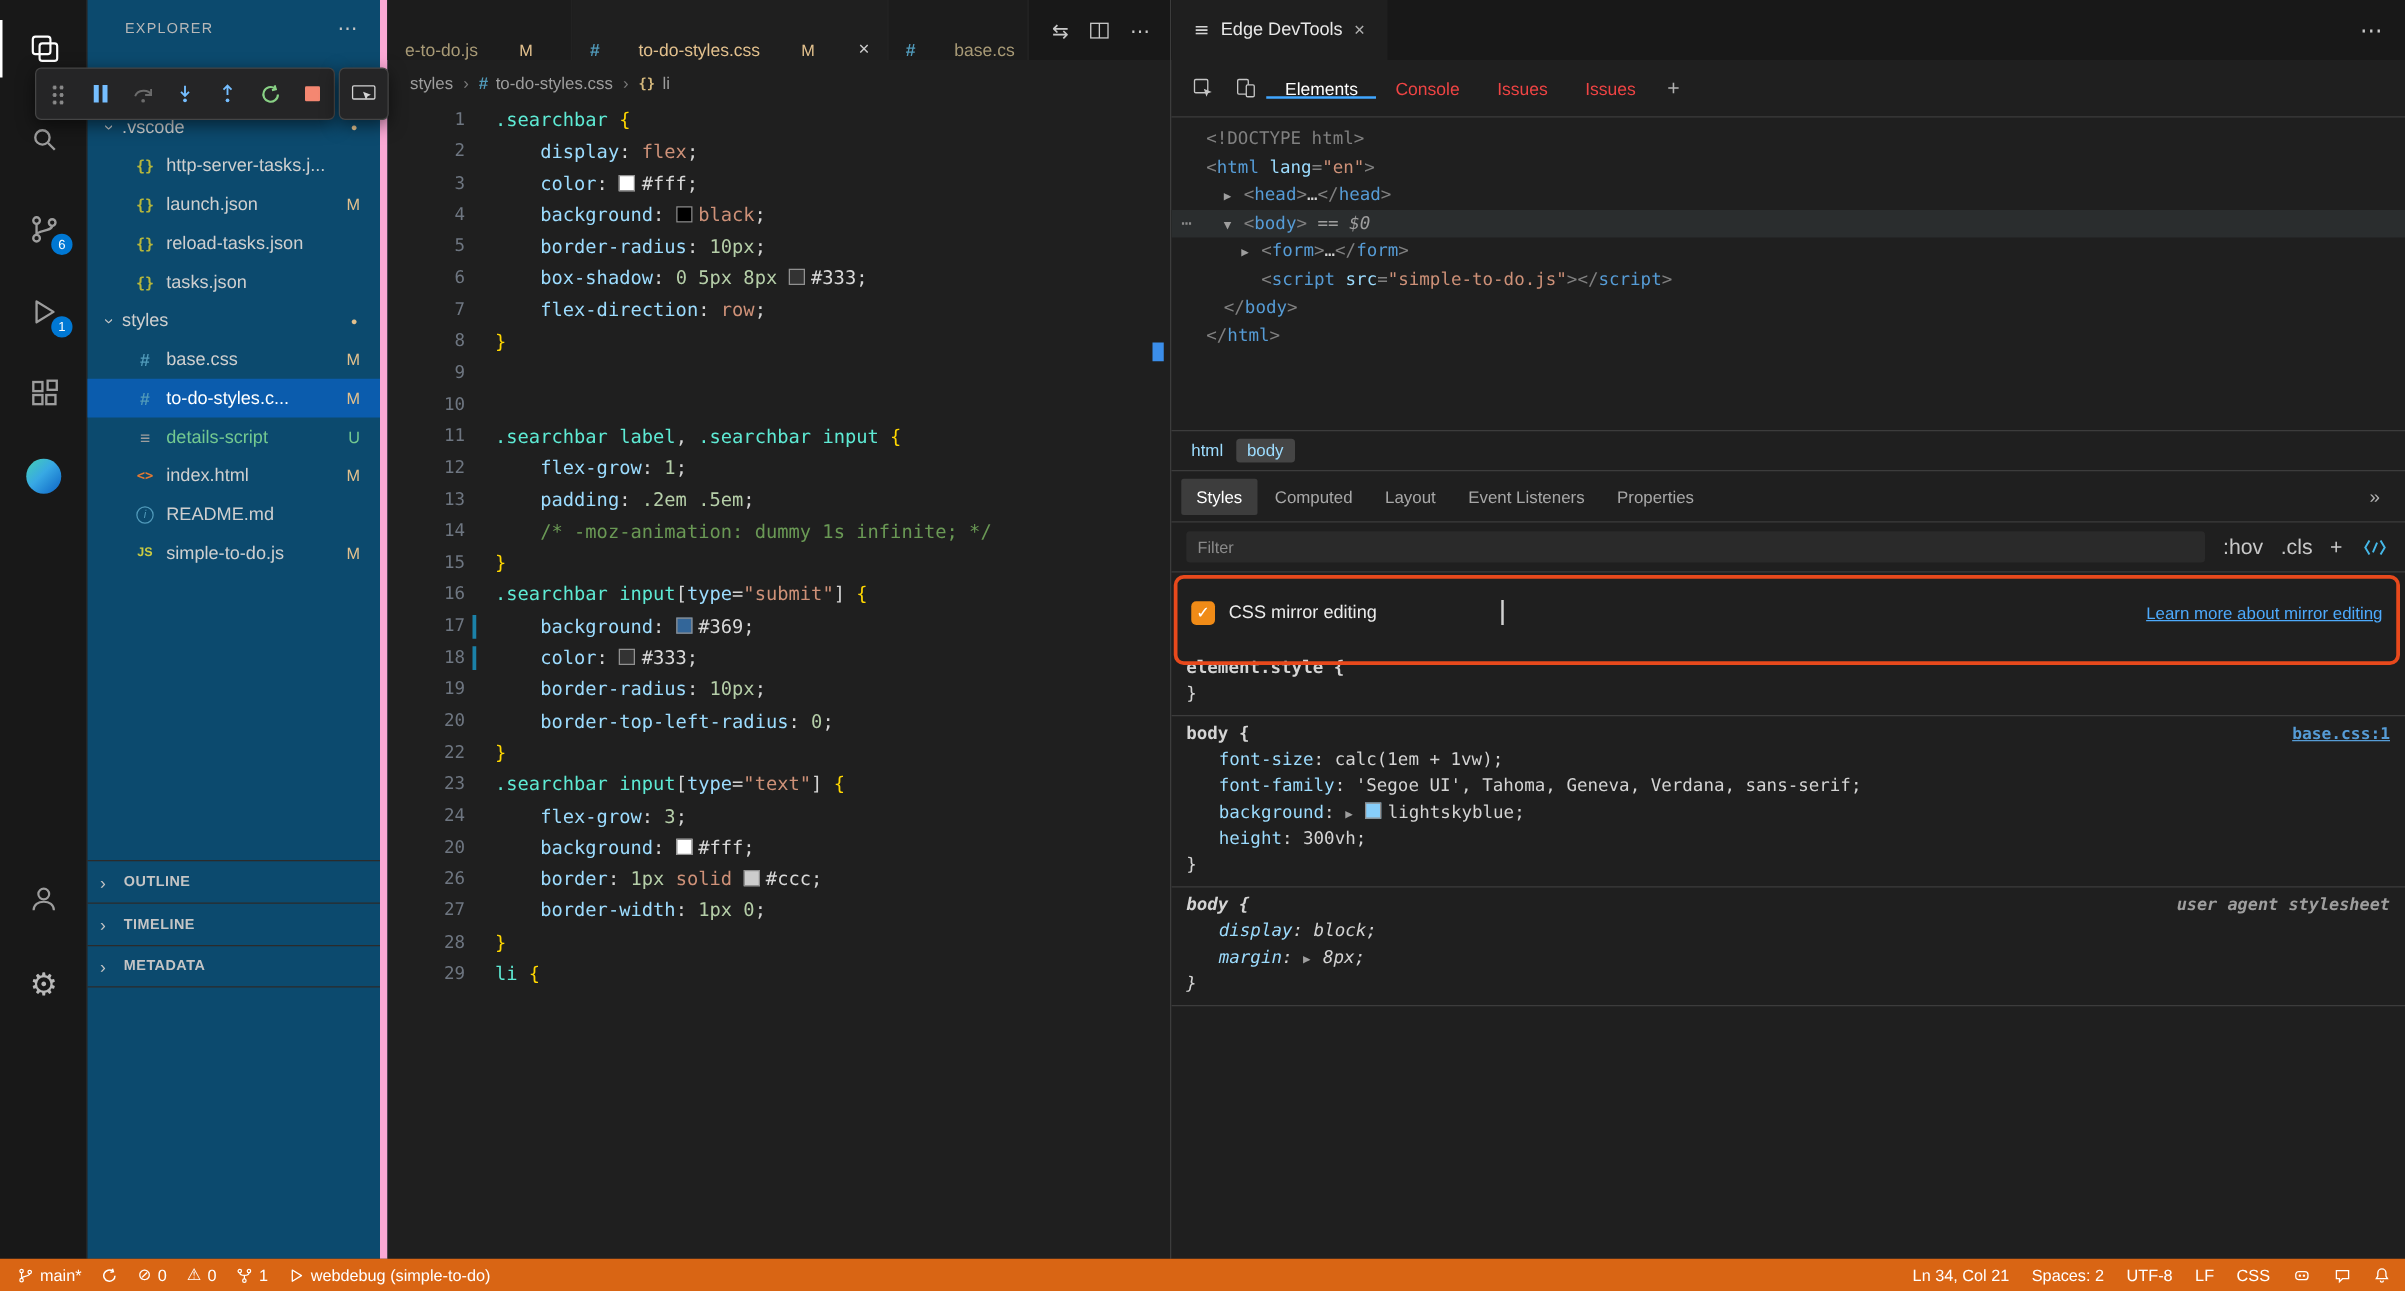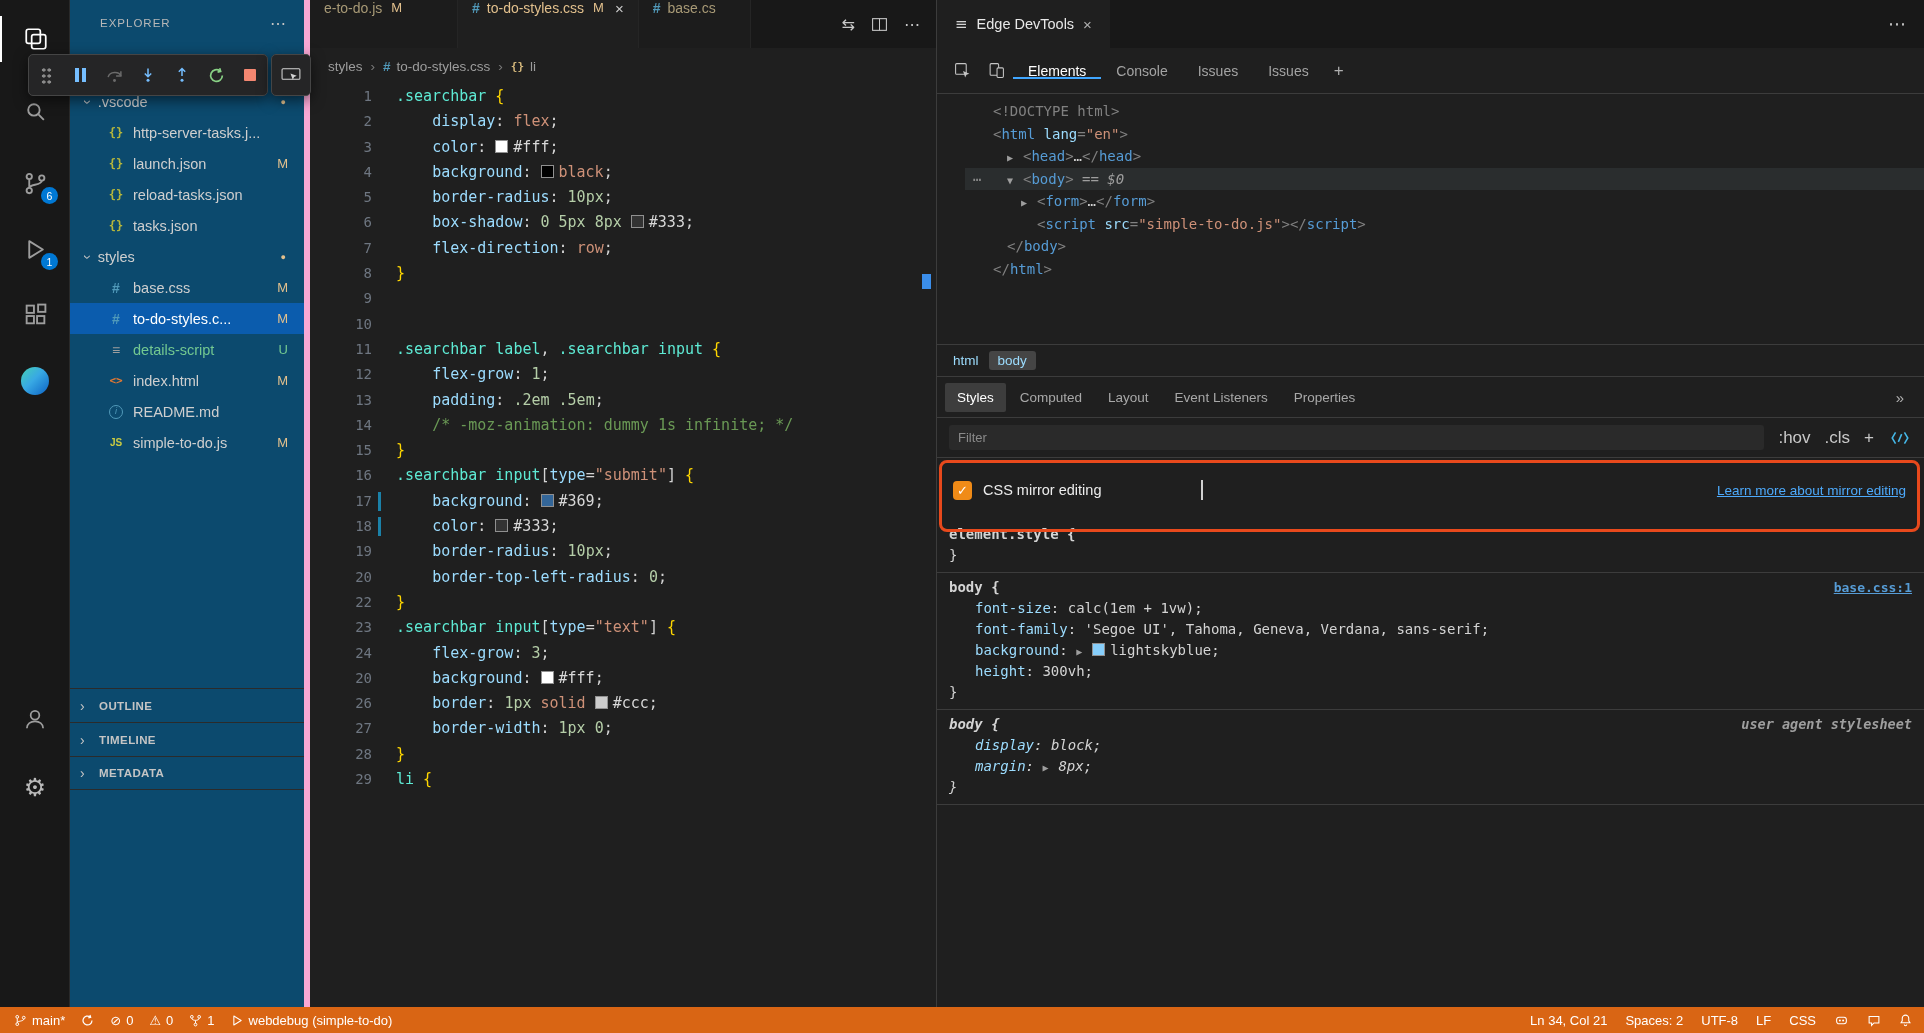--- a/index.html
+++ b/index.html
@@ -38,21 +38,21 @@
   .fdot { margin-left:auto; margin-right:18px; color:var(--modified,#e2c08d); font-size:9px; }
   .frow.untracked { color:var(--untracked,#73c991); }
   #side-sections { position:absolute; top:688px; left:0; right:0; }
   .srow { height:34px; border-top:1px solid #2b2b2b; display:flex; align-items:center; gap:7px; padding-left:10px; font-size:11.5px; font-weight:bold; letter-spacing:.4px; color:#c5c5c5; cursor:pointer; }
   .srow:last-child { border-bottom:1px solid #2b2b2b; }
   .srow .chev { transform:none; font-weight:normal; }
 
   
   #editor { width:626px; flex:none; background:#1f1f1f; position:relative; }
   #tabbar { height:48px; background:#181818; display:flex; align-items:stretch; }
-  .tab { display:flex; align-items:flex-start; padding:0 14px; background:#1c1c1c; border-right:1px solid #252525; font-size:14px; color:#a89a76; cursor:pointer; overflow:hidden; white-space:nowrap; flex:none; }
+  .tab { display:flex; align-items:flex-end; padding:0 14px; background:#1c1c1c; border-right:1px solid #252525; font-size:14px; color:#a89a76; cursor:pointer; overflow:hidden; white-space:nowrap; flex:none;gap:24px; }
   .tab.active { background:#1f1f1f; color:#e2c08d; }
   .ticon { color:#519aba; font-weight:bold; margin-right:7px; }
   .tbadge { margin-left:9px; color:var(--modified,#e2c08d); font-size:13px; }
   .tclose { margin-left:11px; color:#cccccc; font-size:15px; }
   #tab-actions { margin-left:auto; display:flex; align-items:center; gap:16px; padding:0 16px; color:#c8c8c8; flex:none; }
   #tab-actions .uni { font-family:"DejaVu Sans",sans-serif; font-size:16px; cursor:pointer; }
   #breadcrumbs { height:36px; display:flex; align-items:center; gap:8px; padding-left:18px; font-size:13.5px; color:#9d9d9d; }
   .bc-sep { color:#7a7a7a; }
   .bc-hash { color:#519aba; font-weight:bold; }
   .bc-rule { color:#d7ba7d; font-family:"DejaVu Sans Mono",monospace; font-size:11px; font-weight:bold; }
@@ -76,25 +76,25 @@
   
   #devtools { flex:1; background:#1f1f1f; border-left:1px solid #3c3c3c; position:relative; display:flex; flex-direction:column; overflow:hidden; }
   #dt-header { height:48px; background:#181818; display:flex; align-items:center; flex:none; position:relative; }
   #dt-paneltab { display:flex; align-items:center; gap:9px; padding:0 18px; height:100%; background:#1f1f1f; cursor:pointer; }
   #dt-paneltab .ticonlines { color:#d4d4d4; font-family:"DejaVu Sans",sans-serif; font-size:15px; }
   #dt-title { color:#e8e8e8; font-size:14.5px; }
   #dt-close { color:#b0b0b0; font-size:15px; }
   #dt-more { position:absolute; right:18px; color:#c8c8c8; font-size:18px; cursor:pointer; }
   #dt-toolbar { height:46px; border-bottom:1px solid #3c3c3c; display:flex; align-items:stretch; padding:0 8px; flex:none; }
   .dt-toolbtn { width:34px; display:flex; align-items:center; justify-content:center; color:#c5c5c5; cursor:pointer; }
-  .dt-tab { padding:0 15px; display:flex; align-items:center; font-size:14px; color:#a3a3a3; cursor:pointer; }
+  .dt-tab { padding:0 15px; display:flex; align-items:center; font-size:14px; color:#ef4444; cursor:pointer; }
   .dt-tab.active { color:#ffffff; box-shadow:inset 0 -2px 0 var(--underline-blue,#40a6ff); }
   .dt-plus { width:30px; display:flex; align-items:center; justify-content:center; color:#b0b0b0; font-size:17px; cursor:pointer; }
   #dom { height:250px; padding-top:6px; font-family:"DejaVu Sans Mono",monospace; font-size:14px; flex:none; position:relative; overflow:hidden; }
-  .dom-line { height:22.5px; line-height:22.5px; white-space:pre; position:relative; cursor:pointer;margin-left:28px; }
+  .dom-line { height:22.5px; line-height:22.5px; white-space:pre; position:relative; cursor:pointer; }
   .dom-line.selected { background:#2a2d2e; }
   .dom-dots { position:absolute; left:8px; color:#8a8a8a; }
   #dt-crumb { height:32px; border-top:1px solid #3c3c3c; display:flex; align-items:center; gap:10px; padding-left:16px; font-size:13.5px; flex:none; }
   .crumb { color:#9cdcfe; cursor:pointer; }
   .crumb.current { background:#454545; padding:2px 9px; border-radius:3px; }
   #dt-styletabs { height:42px; border-top:1px solid #3c3c3c; border-bottom:1px solid #3c3c3c; display:flex; align-items:center; gap:2px; padding:0 8px; font-size:13.5px; color:#a8a8a8; flex:none; }
   .stab { padding:7px 12px; cursor:pointer; border-radius:2px; }
   .stab.active { background:#3d3d3d; color:#ffffff; }
   #stab-overflow { margin-left:auto; margin-right:12px; color:#b0b0b0; font-size:15px; cursor:pointer; }
   #dt-filter { height:40px; border-bottom:1px solid #3c3c3c; display:flex; align-items:center; gap:14px; padding:0 12px; flex:none; }

